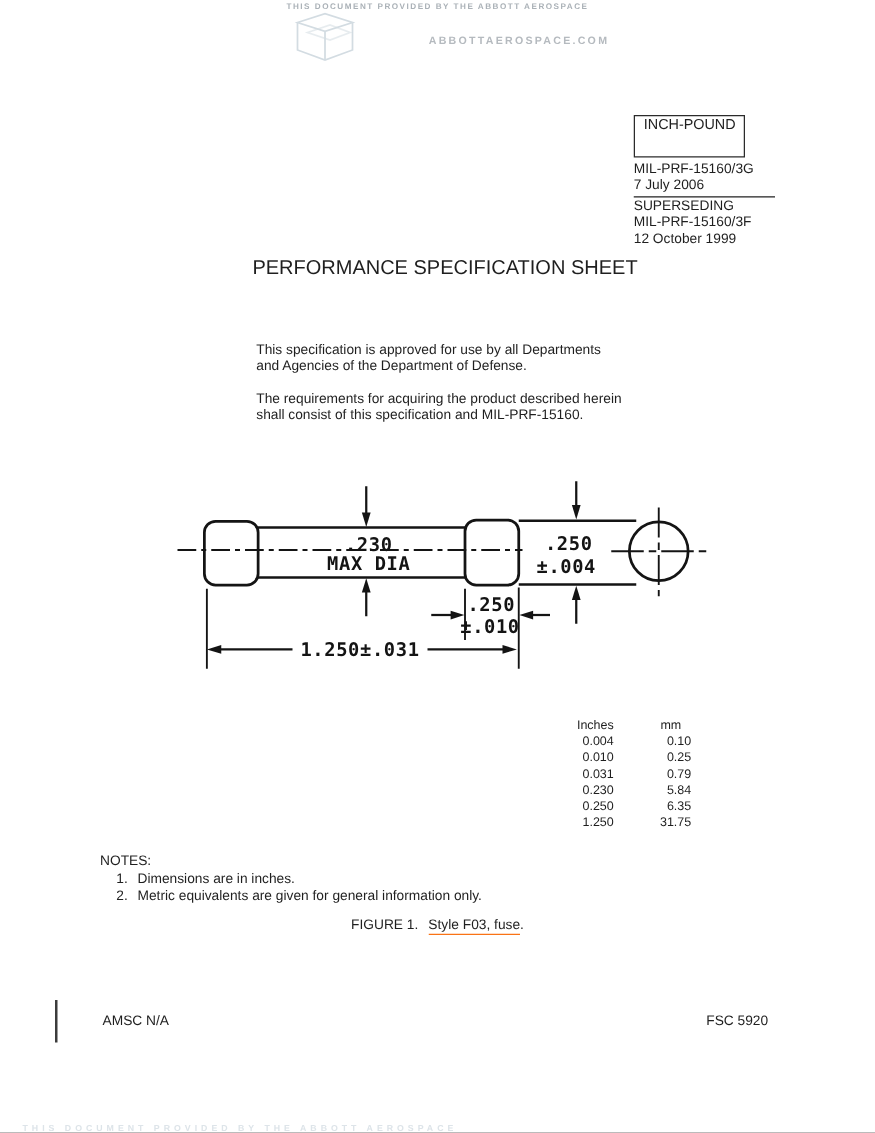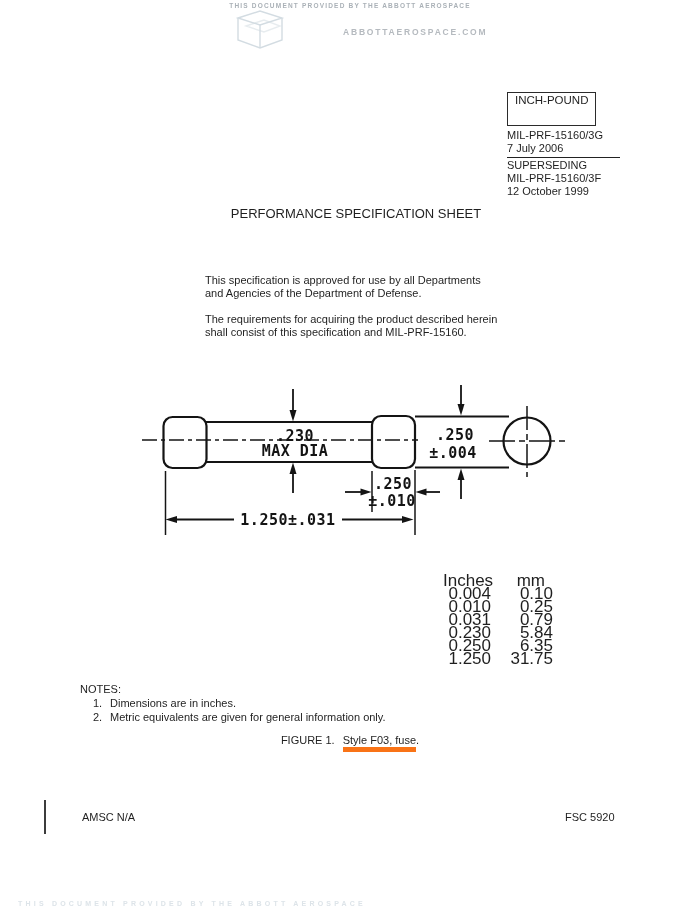--- a/index.html
+++ b/index.html
@@ -19,45 +19,45 @@
   .wm-title{top:8px;left:0;right:0;text-align:center;font-size:19px;
             letter-spacing:4px;color:#b5babf;font-weight:bold;}
   .wm-site{top:27px;left:343px;font-size:8.5px;font-weight:bold;letter-spacing:1.8px;color:#b5babf;}
   .wm-cube{left:228px;top:4px;}
   
   .id-block{left:507px;top:92px;width:150px;font-size:11px;line-height:13px;}
   .inch-pound{display:inline-block;border:1.5px solid #2b2b2b;padding:1px 7px 18px 7px;
               font-size:11.5px;margin-bottom:3px;}
   .id-divider{width:113px;border:none;border-top:1.3px solid #222;margin:2px 0 1px 0;}
   
-  .sheet-type{top:206px;left:0;right:0;text-align:center;font-size:13px;padding-left:12px;}
+  .sheet-type{top:206px;left:0;right:0;text-align:center;font-size:16px;padding-left:12px;}
   .subject{top:234px;left:0;right:0;text-align:center;font-size:11px;line-height:13px;}
   
   .para{left:205px;width:330px;font-size:11px;line-height:13px;}
   .para-1{top:274px;}
   .para-2{top:313px;}
   
   .fig-svg{left:0;top:0;width:700px;height:906px;pointer-events:none;}
   .fig-svg text{font-family:"DejaVu Sans Mono",monospace;font-weight:bold;
                 font-size:15px;fill:#141414;letter-spacing:0.5px;}
   
-  .conv-table{left:443px;top:574px;font-size:17px;line-height:13px;}
+  .conv-table{left:443px;top:574px;font-size:10px;line-height:13px;}
   .conv-row{display:grid;grid-template-columns:48px 62px;}
   .conv-row .c1{text-align:right;}
   .conv-row .c2{text-align:right;}
   .conv-row.hdr .c2{padding-right:8px;}
   
   .notes-label{left:80px;top:683px;font-size:11px;}
   .note-item{left:93px;font-size:11px;display:flex;}
   .note-item .n{width:17px;flex:0 0 17px;}
   .note-1{top:697px;}
   .note-2{top:711px;}
   
   .fig-caption{top:734px;left:0;right:0;text-align:center;font-size:11px;}
-  .fig-caption .u{border-bottom:5px solid #f97316;margin-left:8px;padding-bottom:1px;}
+  .fig-caption .u{border-bottom:1px solid #f97316;margin-left:8px;padding-bottom:1px;}
   
   .change-bar{left:44px;top:800px;width:1.5px;height:34px;background:#3c3c3c;}
   .amsc{left:82px;top:811px;font-size:11px;}
   .fsc{left:565px;top:811px;font-size:11px;}
   
   .wm-bottom{left:0;bottom:0;width:700px;height:7px;overflow:hidden;}
   .wm-bottom .t{position:absolute;top:1px;left:18px;width:460px;font-size:7px;font-weight:bold;
                 letter-spacing:3.2px;color:#dde4e9;white-space:nowrap;}
 </style>
 </head>

